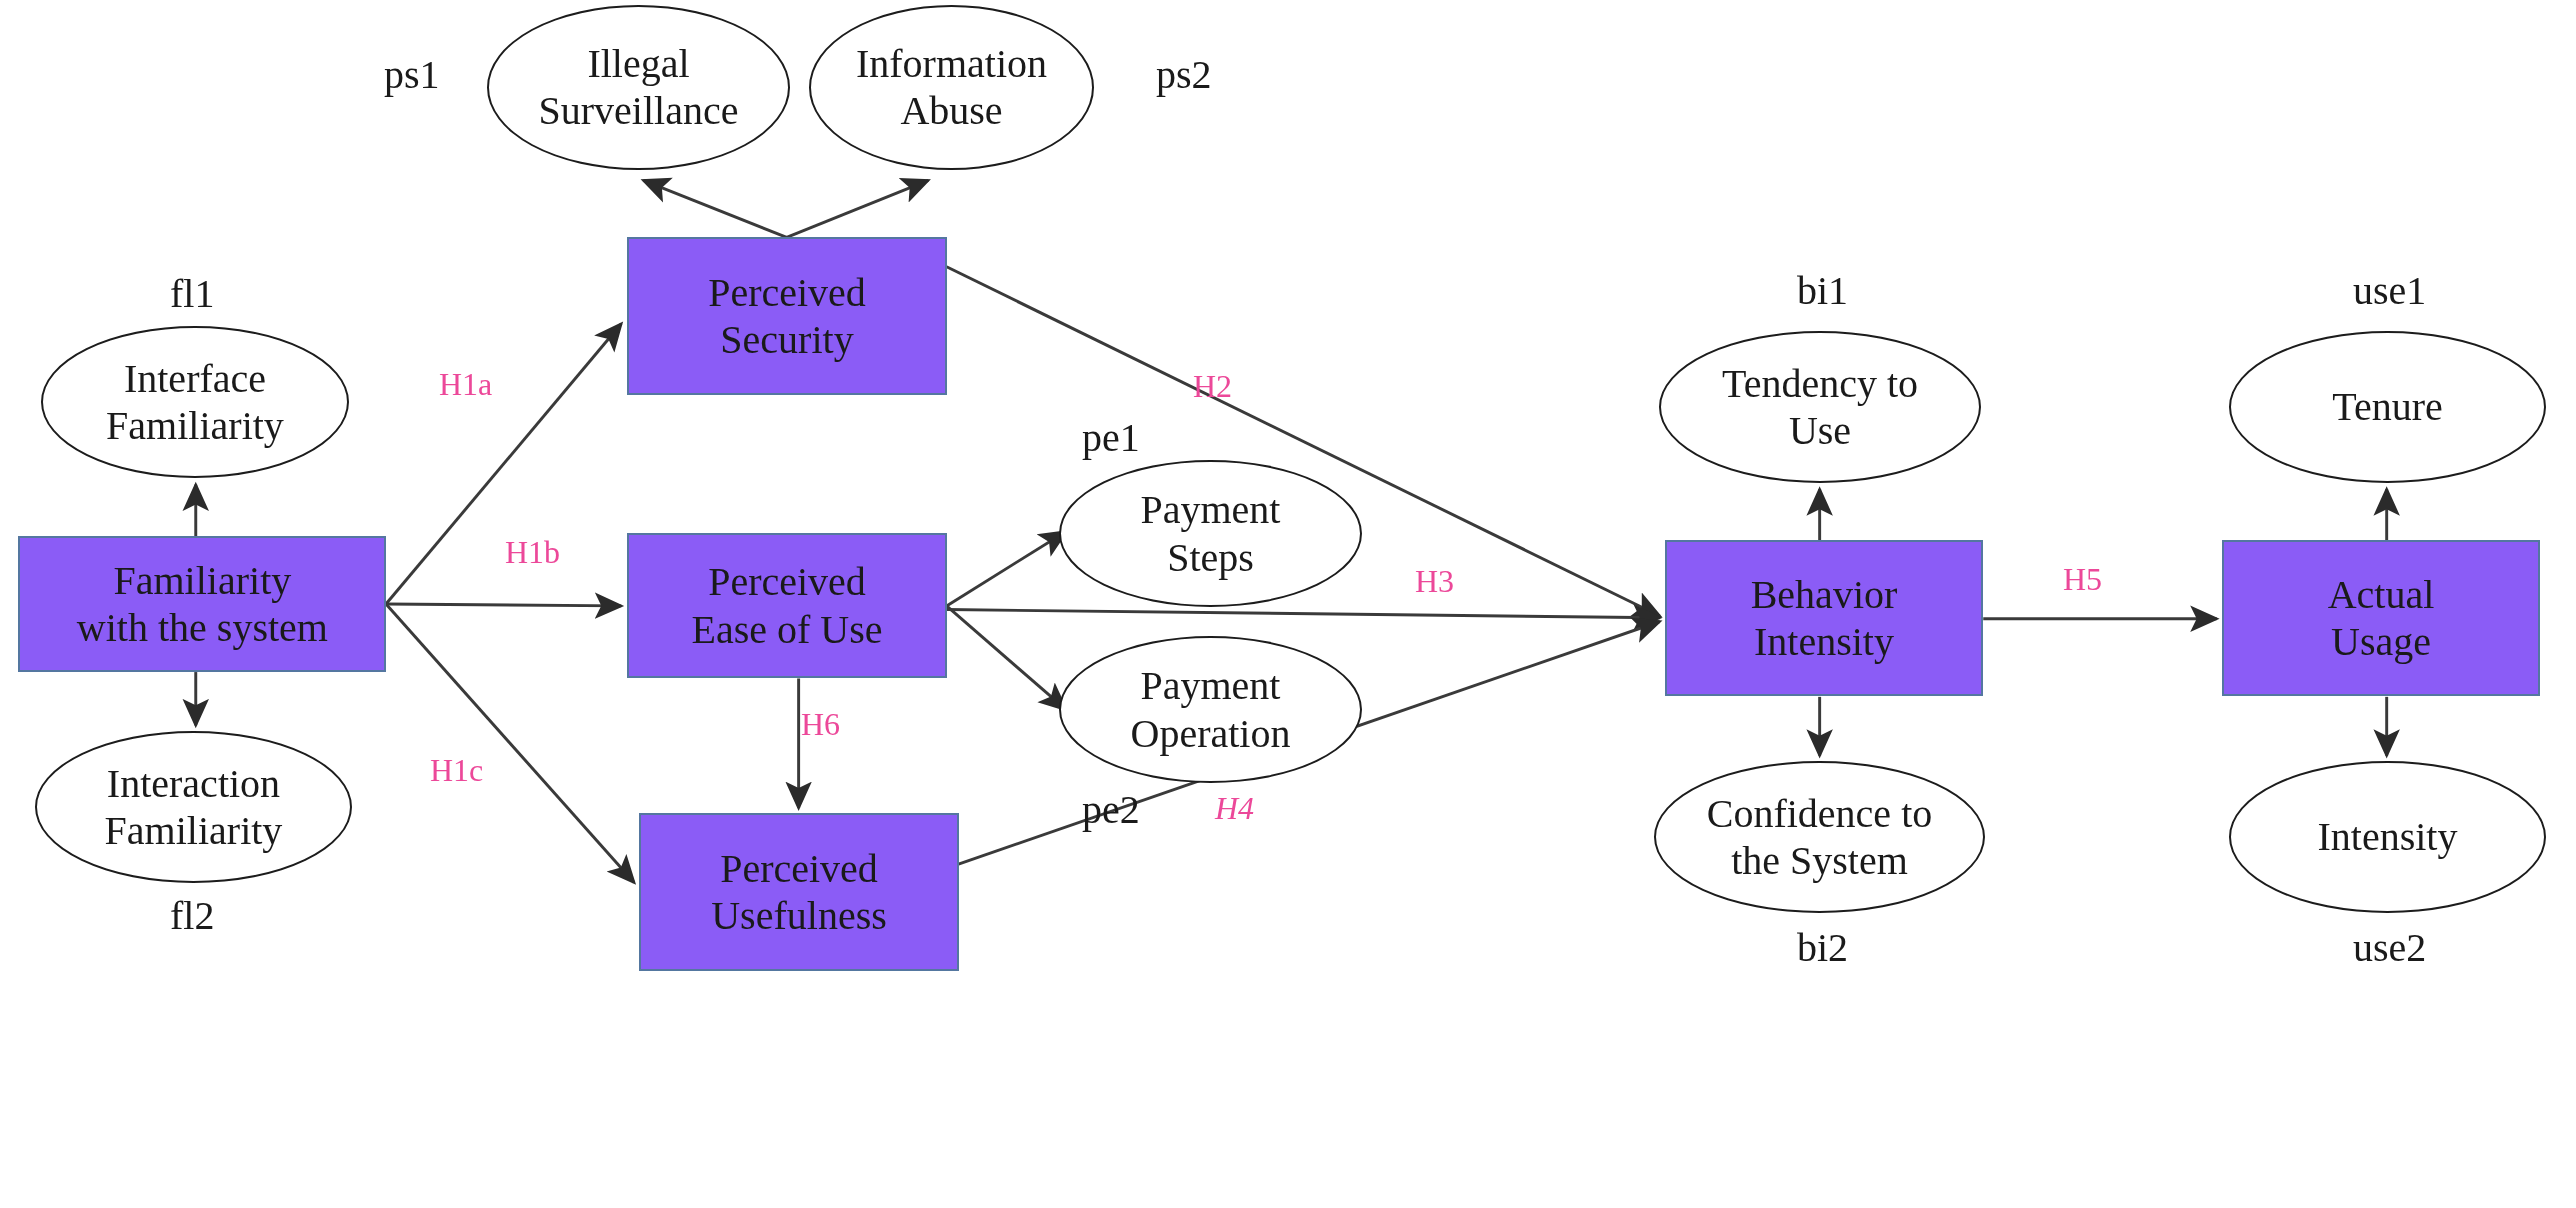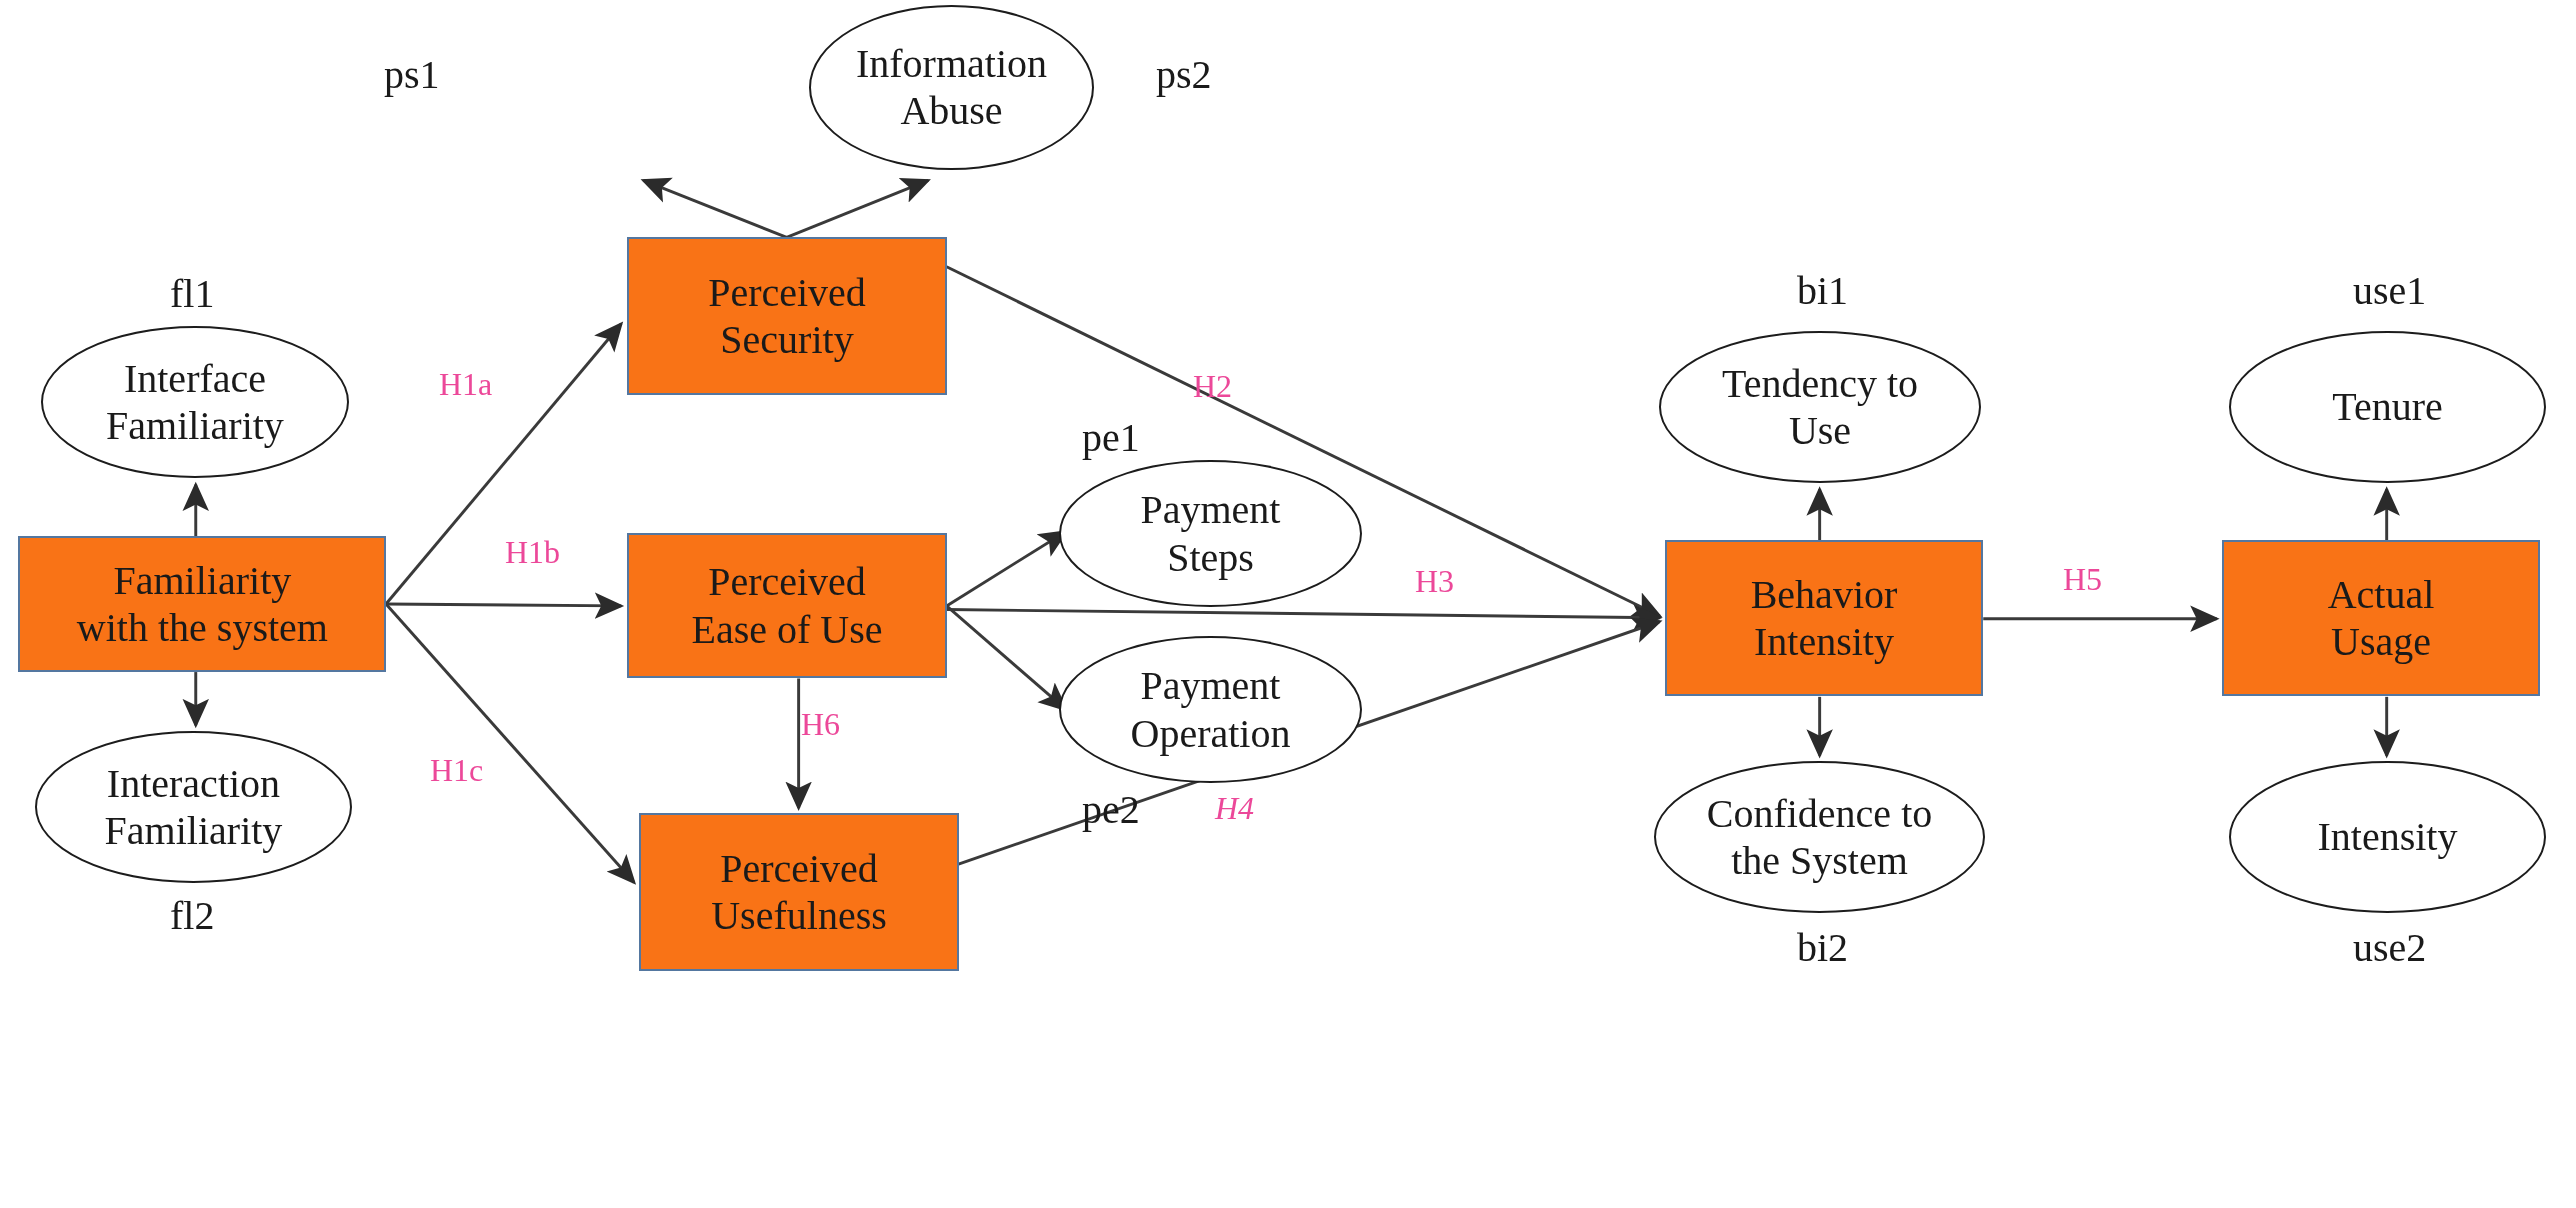--- a/index.html
+++ b/index.html
@@ -20,21 +20,21 @@
     text-align:center;
     box-sizing:border-box;
     color:#1a1a1a;
     line-height:1.18;
     font-size:40px;
     z-index:3;
     background:#ffffff;
   }
   .construct{
     border:2.8px solid #5477a0;
-    background:#f97316;
+    background:#8b5cf6;
   }
   .indicator{
     border:2.8px solid #1c1c1c;
     border-radius:50%;
     background:#ffffff;
   }
   .node .txt{white-space:pre-line;display:block;padding:0 7.4px;}
   .ilabel{
     position:absolute;
     font-size:40px;
@@ -112,20 +112,24 @@
   </div>
   <div class="node construct" style="left:1665px;top:540px;width:318px;height:156px;">
     <span class="txt">Behavior
 Intensity</span>
   </div>
   <div class="node construct" style="left:2222px;top:540px;width:318px;height:156px;">
     <span class="txt">Actual
 Usage</span>
   </div>
 
+  <div class="node indicator" style="left:487px;top:4.6px;width:303px;height:165px;">
+    <span class="txt">Illegal
+Surveillance</span>
+  </div>
   <div class="node indicator" style="left:809px;top:4.6px;width:285px;height:165px;">
     <span class="txt">Information
 Abuse</span>
   </div>
   <div class="node indicator" style="left:41px;top:326px;width:308px;height:152px;">
     <span class="txt">Interface
 Familiarity</span>
   </div>
   <div class="node indicator" style="left:35px;top:731px;width:317px;height:152px;">
     <span class="txt">Interaction

